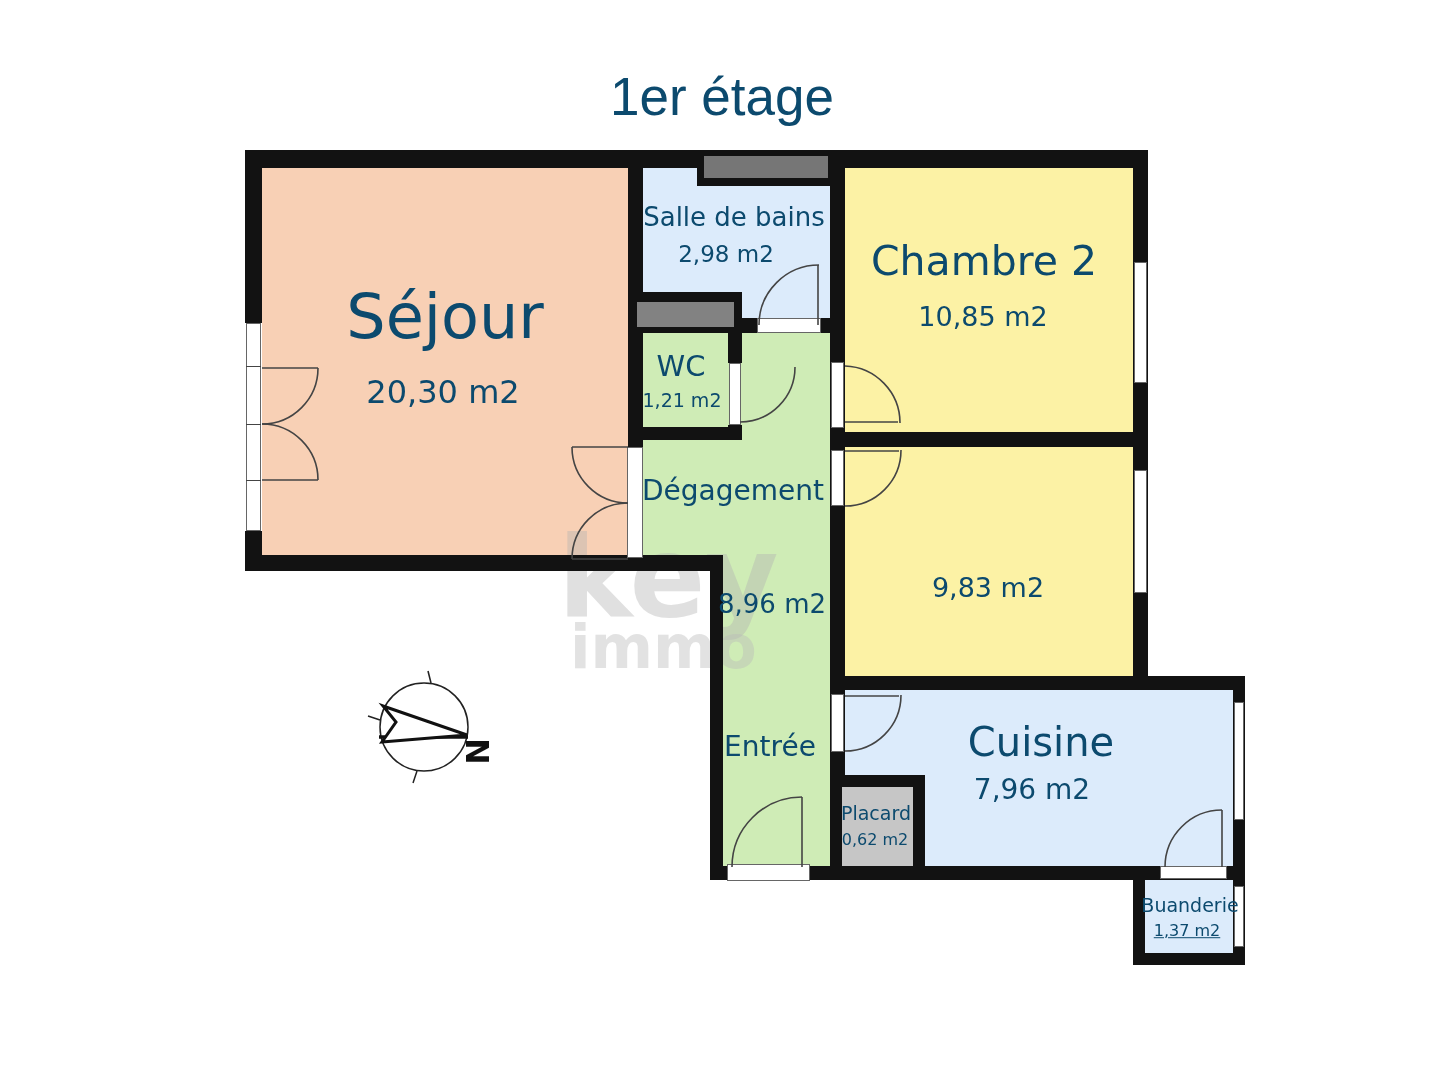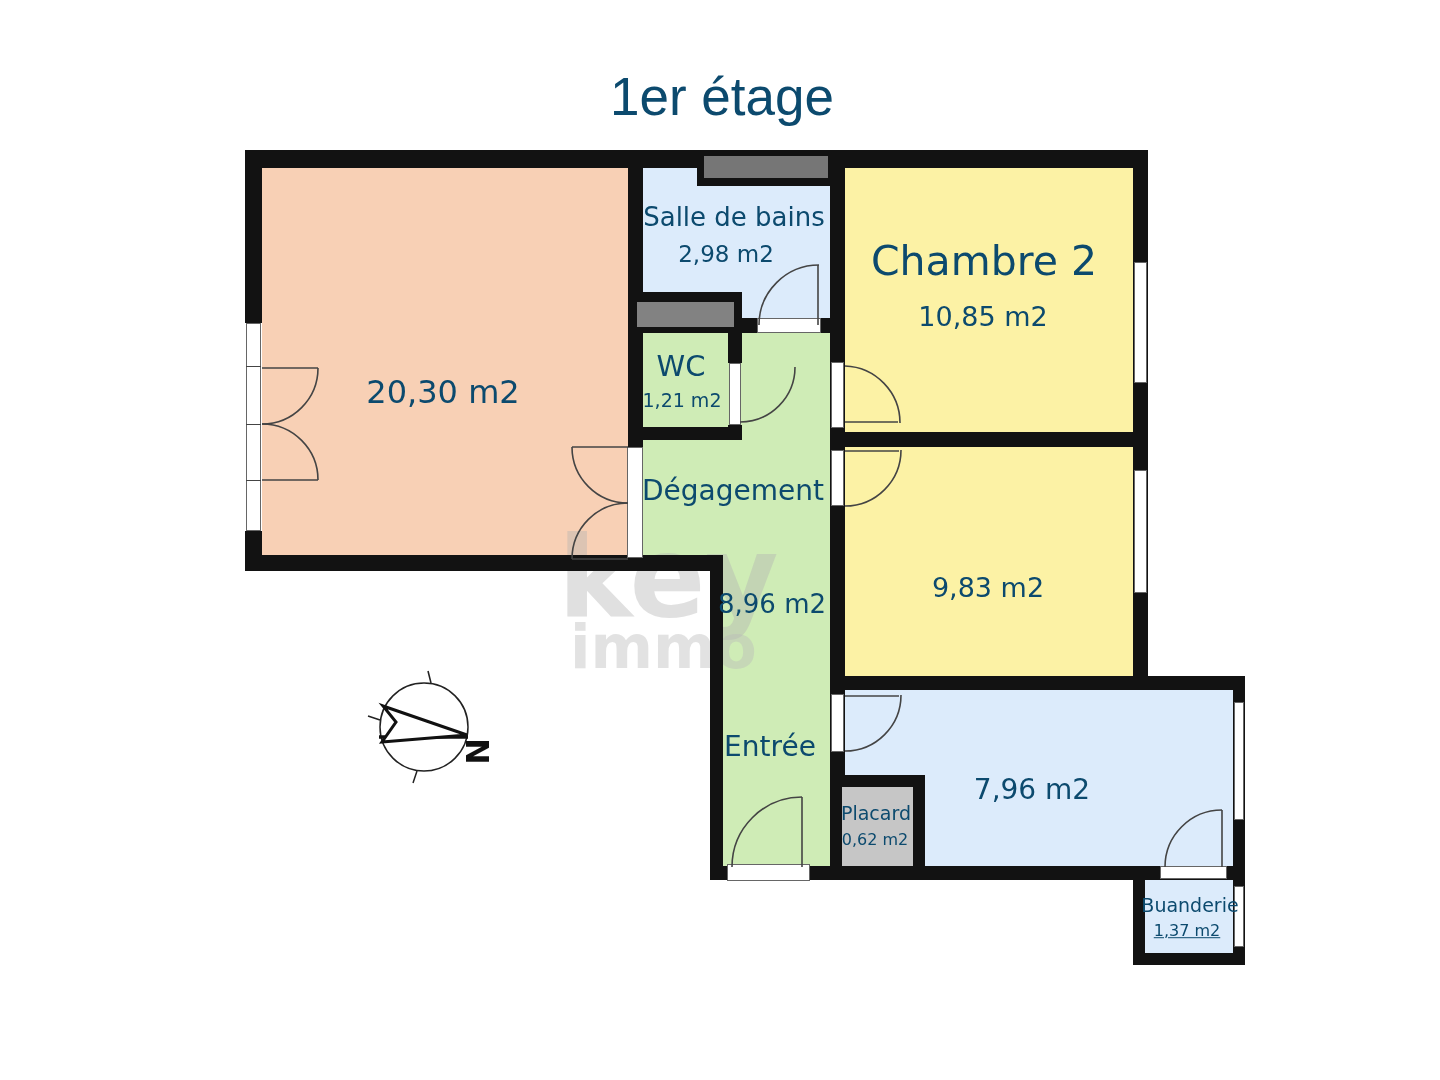--- a/index.html
+++ b/index.html
@@ -124,37 +124,39 @@
       <line x1="417" y1="771" x2="413" y2="783" stroke="#222" stroke-width="1.5"></line>
       <line x1="368" y1="716" x2="380" y2="720" stroke="#222" stroke-width="1.5"></line>
       <line x1="379" y1="737" x2="468" y2="737" stroke="#111" stroke-width="3.5"></line>
       <polygon points="383,706 467,735 382,742 396,722" fill="#ffffff" stroke="#111" stroke-width="3"></polygon>
       <text x="476" y="748" transform="rotate(90 476 738)" font-size="32" font-weight="bold" fill="#111" font-family="DejaVu Sans, sans-serif">N</text>
     </g>
   </svg>
 
   <div class="lbl sans" style="left:722px;top:97px;font-size:53px;">1er étage</div>
 
+  <div class="lbl" style="left:445px;top:317px;font-size:62px;">Séjour</div>
   <div class="lbl" style="left:443px;top:393px;font-size:32px;">20,30 m2</div>
 
   <div class="lbl" style="left:734px;top:217px;font-size:26px;">Salle de bains</div>
   <div class="lbl" style="left:726px;top:255px;font-size:23px;">2,98 m2</div>
 
   <div class="lbl" style="left:984px;top:262px;font-size:41px;">Chambre 2</div>
   <div class="lbl" style="left:983px;top:317px;font-size:27px;">10,85 m2</div>
 
   <div class="lbl" style="left:681px;top:367px;font-size:29px;">WC</div>
   <div class="lbl" style="left:682px;top:400px;font-size:19px;">1,21 m2</div>
 
   <div class="lbl" style="left:733px;top:491px;font-size:28px;">Dégagement</div>
   <div class="lbl" style="left:772px;top:604px;font-size:26px;">8,96 m2</div>
   <div class="lbl" style="left:770px;top:747px;font-size:28px;">Entrée</div>
 
   <div class="lbl" style="left:988px;top:588px;font-size:27px;">9,83 m2</div>
 
+  <div class="lbl" style="left:1041px;top:742px;font-size:40px;">Cuisine</div>
   <div class="lbl" style="left:1032px;top:790px;font-size:28px;">7,96 m2</div>
 
   <div class="lbl" style="left:876px;top:813px;font-size:19px;">Placard</div>
   <div class="lbl" style="left:875px;top:840px;font-size:16px;text-align:center;">0,62 m2</div>
 
   <div class="lbl" style="left:1190px;top:905px;font-size:19px;">Buanderie</div>
   <div class="lbl" style="left:1187px;top:931px;font-size:16px;text-decoration:underline;">1,37 m2</div>
 
 
 </div>

